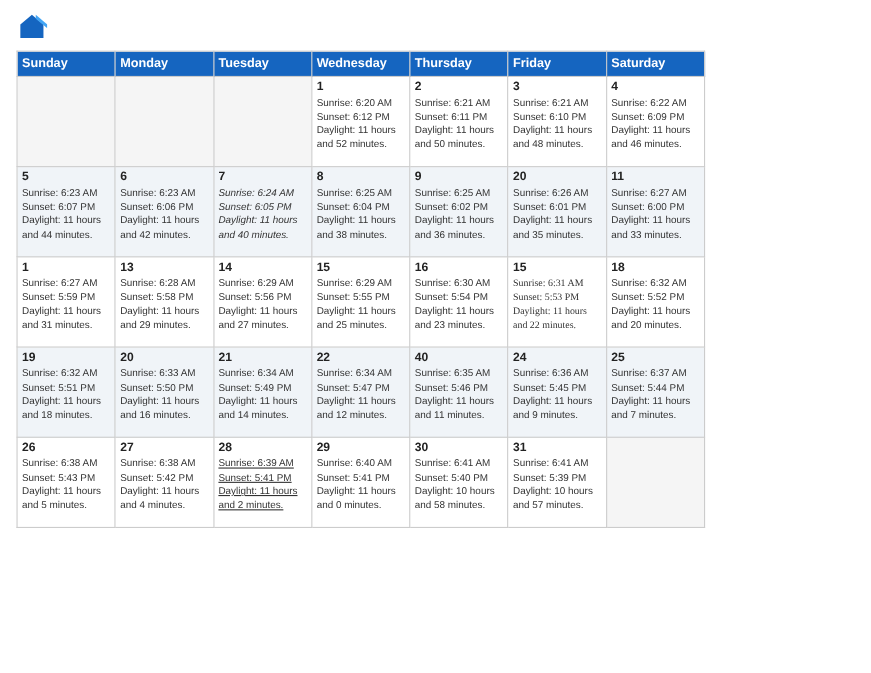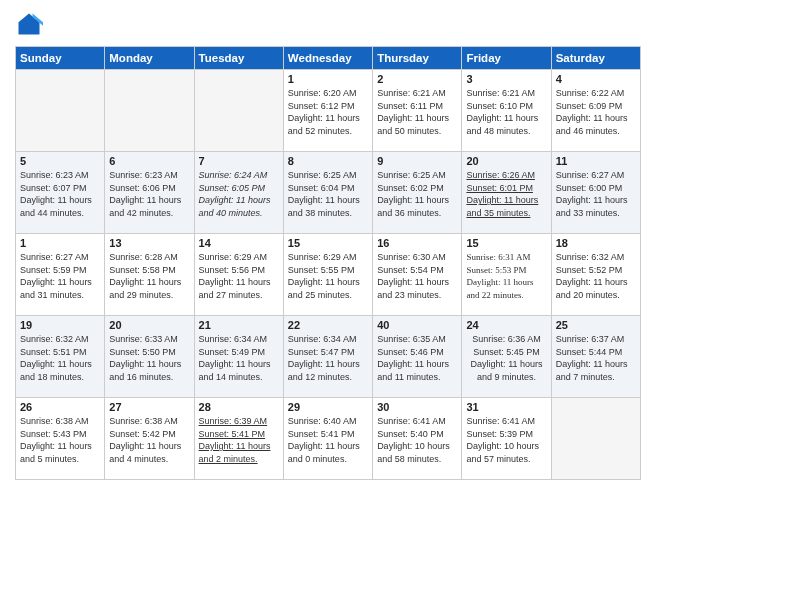--- a/index.html
+++ b/index.html
@@ -201,21 +201,21 @@
           </td>
           <td>
             <span class="day-number">9</span>
             <div class="day-info" style="white-space: pre-line;">Sunrise: 6:25 AM
 Sunset: 6:02 PM
 Daylight: 11 hours
 and 36 minutes.</div>
           </td>
           <td>
             <span class="day-number">20</span>
-            <div class="day-info" style="white-space: pre-line; text-decoration: underline;">Sunrise: 6:26 AM
+            <div class="day-info" style="white-space: pre-line;">Sunrise: 6:26 AM
 Sunset: 6:01 PM
 Daylight: 11 hours
 and 35 minutes.</div>
           </td>
           <td>
             <span class="day-number">11</span>
             <div class="day-info" style="white-space: pre-line;">Sunrise: 6:27 AM
 Sunset: 6:00 PM
 Daylight: 11 hours
 and 33 minutes.</div>
@@ -303,21 +303,21 @@
           </td>
           <td>
             <span class="day-number">40</span>
             <div class="day-info" style="white-space: pre-line;">Sunrise: 6:35 AM
 Sunset: 5:46 PM
 Daylight: 11 hours
 and 11 minutes.</div>
           </td>
           <td>
             <span class="day-number">24</span>
-            <div class="day-info" style="white-space: pre-line; text-align: center;">Sunrise: 6:36 AM
+            <div class="day-info" style="white-space: pre-line;">Sunrise: 6:36 AM
 Sunset: 5:45 PM
 Daylight: 11 hours
 and 9 minutes.</div>
           </td>
           <td>
             <span class="day-number">25</span>
             <div class="day-info" style="white-space: pre-line;">Sunrise: 6:37 AM
 Sunset: 5:44 PM
 Daylight: 11 hours
 and 7 minutes.</div>

